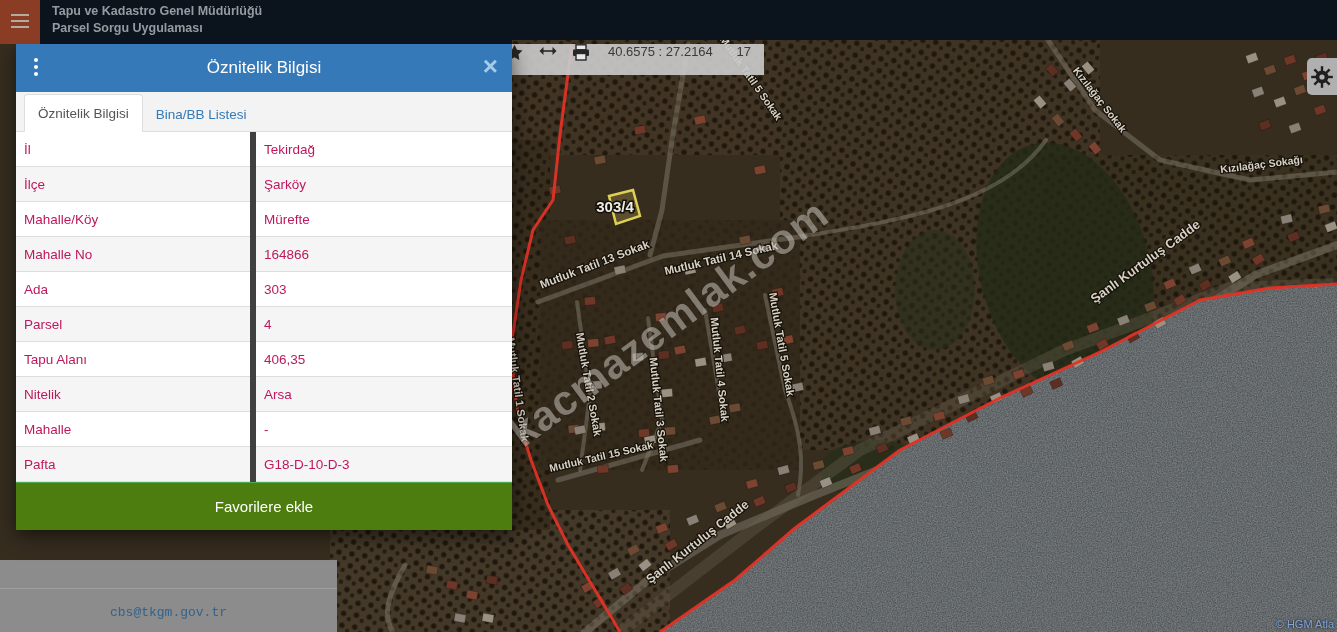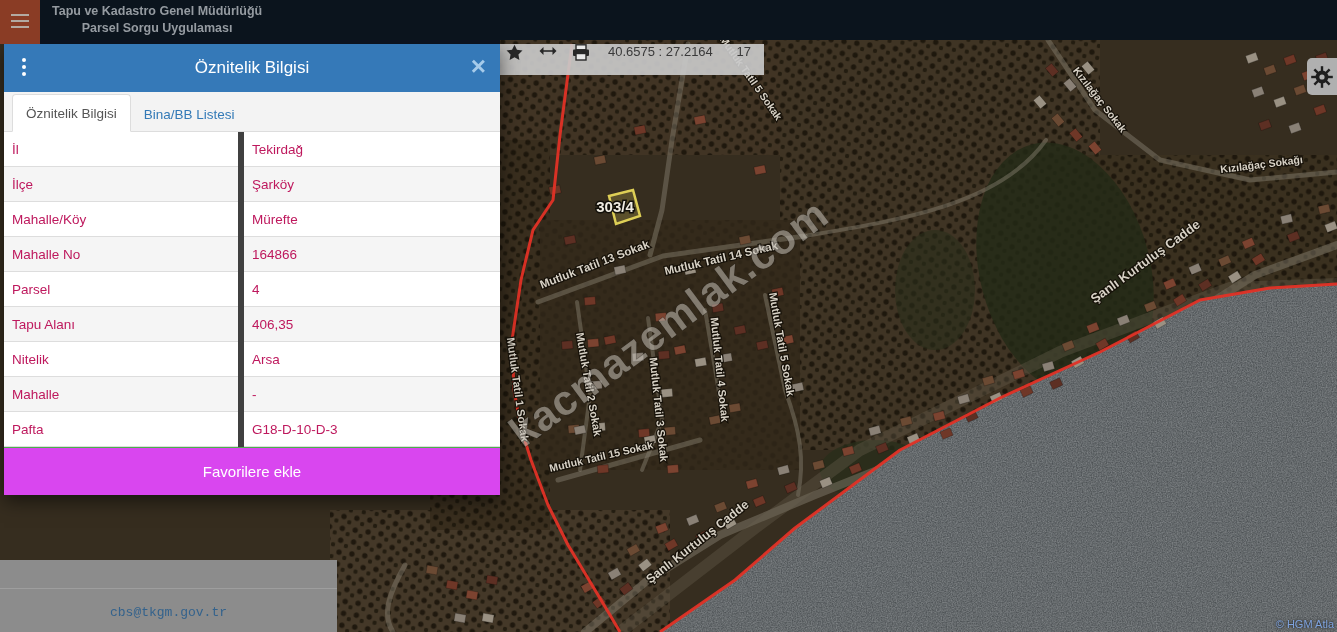--- a/index.html
+++ b/index.html
@@ -3,56 +3,56 @@
 <meta charset="utf-8">
 <style>
   html,body{margin:0;padding:0;}
   body{
     width:1337px;height:632px;position:relative;overflow:hidden;
     font-family:"Liberation Sans","DejaVu Sans",sans-serif;
     background:#20190f;
   }
   
   .topbar{position:absolute;left:0;top:0;width:1337px;height:40px;background:#0b141d;z-index:20;}
-  .topbar-text{position:absolute;left:52px;top:3px;color:#959ba1;font-size:12.5px;font-weight:bold;line-height:17px;text-align:center;}
+  .topbar-text{position:absolute;left:52px;top:3px;color:#959ba1;font-size:12.5px;font-weight:bold;line-height:17px;}
   .hamburger{position:absolute;left:0;top:0;width:40px;height:44px;background:#8a3c25;z-index:25;cursor:pointer;}
   .hamburger .bars{position:absolute;left:11px;top:14px;}
   .hamburger .bars div{width:18px;height:2px;background:#b3aaa2;margin-bottom:4px;}
   
   .map{position:absolute;left:0;top:40px;width:1337px;height:592px;z-index:1;}
   
   .maptools{position:absolute;left:498px;top:44px;height:31px;z-index:6;display:flex;align-items:flex-start;
     background:rgba(201,201,201,0.92);color:#333;}
   .tool-btn{width:33px;display:flex;align-items:center;justify-content:center;cursor:pointer;}
   .tool-sep{width:1px;background:rgba(110,110,110,0.55);}
   .tool-cell{display:flex;align-items:center;justify-content:center;font-size:13px;color:#3a3a3a;padding:0 10px;}
   .tool-zoom{width:40px;padding:0;}
   
   .gearbox{position:absolute;right:0;top:58px;width:30px;height:37px;background:#b0b0b0;
     border-radius:5px 0 0 5px;z-index:6;display:flex;align-items:center;justify-content:center;cursor:pointer;}
   
   .attribution{position:absolute;right:3px;bottom:2px;z-index:6;font-size:11px;color:#7ea2dd;
     text-shadow:0 0 3px rgba(0,0,0,0.9);margin-left:21px;}
   
-  .modal{position:absolute;left:4px;top:44px;width:496px;z-index:10;background:#fff;
+  .modal{position:absolute;left:16px;top:44px;width:496px;z-index:10;background:#fff;
     box-shadow:0 -4px 0 #0c1320,0 6px 18px rgba(0,0,0,0.55);}
   .modal-header{height:48px;background:#3579b8;position:relative;display:flex;align-items:center;justify-content:center;}
   .modal-title{color:#fff;font-size:17px;}
   .kebab{position:absolute;left:18px;top:14px;cursor:pointer;}
   .kebab div{width:4px;height:4px;border-radius:50%;background:#fff;margin-bottom:3px;}
   .modal-close{position:absolute;right:14px;top:8px;color:#a6cbea;font-size:26px;font-weight:bold;cursor:pointer;line-height:28px;}
   .tabsbar{height:40px;background:#f3f3f3;border-bottom:1px solid #ddd;display:flex;align-items:flex-end;padding-left:8px;box-sizing:border-box;}
   .tab{font-size:13.5px;padding:11px 13px 10px;cursor:pointer;margin-bottom:-1px;}
   .tab.active{background:#fff;border:1px solid #ddd;border-bottom:1px solid #fff;border-radius:4px 4px 0 0;color:#555;}
   .tab.inactive{color:#337ab7;}
   table.attr{width:100%;border-collapse:collapse;table-layout:fixed;}
   table.attr td{height:34px;padding:0 8px;font-size:13.5px;color:#be185d;border-bottom:1px solid #ddd;}
   table.attr td.val{border-left:6px solid #404040;}
   table.attr tr:nth-child(even){background:#f5f5f5;}
-  .fav-btn{display:block;width:100%;height:48px;background:#d946ef;border:none;border-top:1px solid #4cae4c;
+  .fav-btn{display:block;width:100%;height:48px;background:#4d7c0f;border:none;border-top:1px solid #4cae4c;
     color:#fff;font-size:15px;font-family:inherit;cursor:pointer;}
   
   .sidebar-remnant{position:absolute;left:0;top:560px;width:337px;height:72px;background:#8c8c8c;z-index:5;font-family:Liberation Mono, monospace;}
   .sidebar-line{border-top:1px solid #9e9e9e;margin-top:28px;}
   .sidebar-mail{display:block;text-align:center;margin-top:16px;font-size:13px;color:#33628c;text-decoration:none;cursor:pointer;}
 </style>
 </head>
 <body>
 
 <svg class="map" id="mapSvg" viewBox="0 0 1337 592" preserveAspectRatio="none">
@@ -352,20 +352,24 @@
         </tr>
         <tr>
           <td>Mahalle/Köy</td>
           <td class="val">Mürefte</td>
         </tr>
         <tr>
           <td>Mahalle No</td>
           <td class="val">164866</td>
         </tr>
         <tr>
+          <td>Ada</td>
+          <td class="val">303</td>
+        </tr>
+        <tr>
           <td>Parsel</td>
           <td class="val">4</td>
         </tr>
         <tr>
           <td>Tapu Alanı</td>
           <td class="val">406,35</td>
         </tr>
         <tr>
           <td>Nitelik</td>
           <td class="val">Arsa</td>

